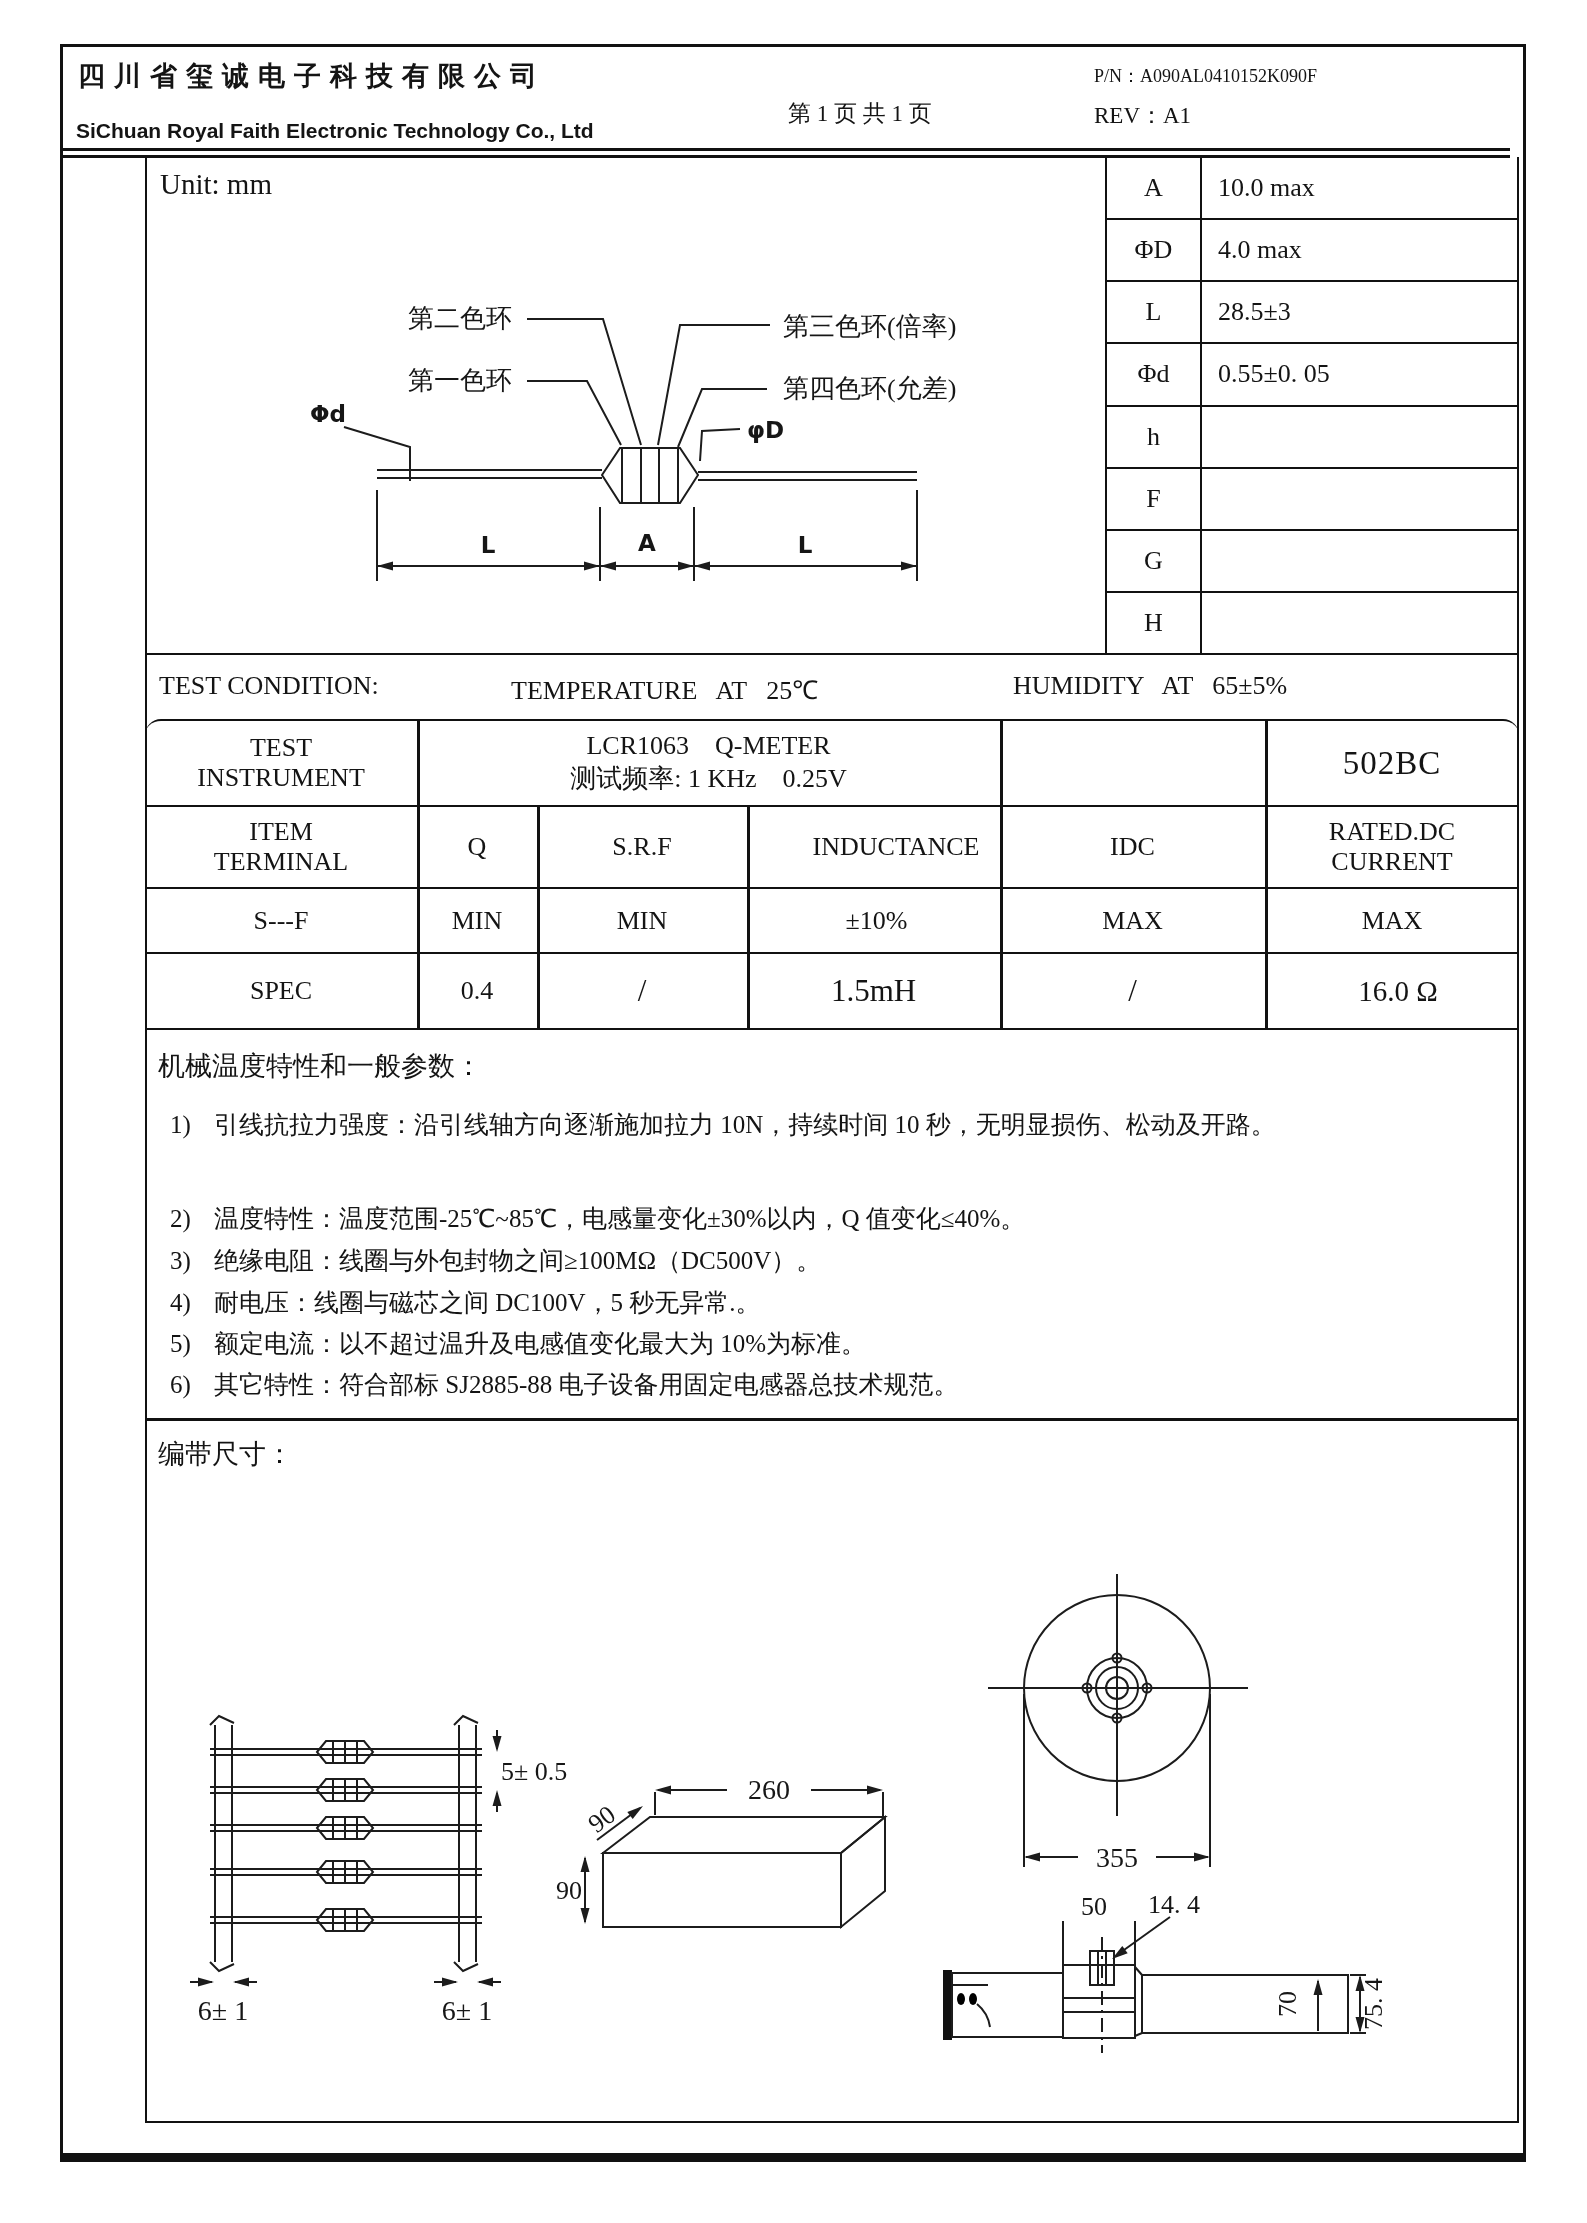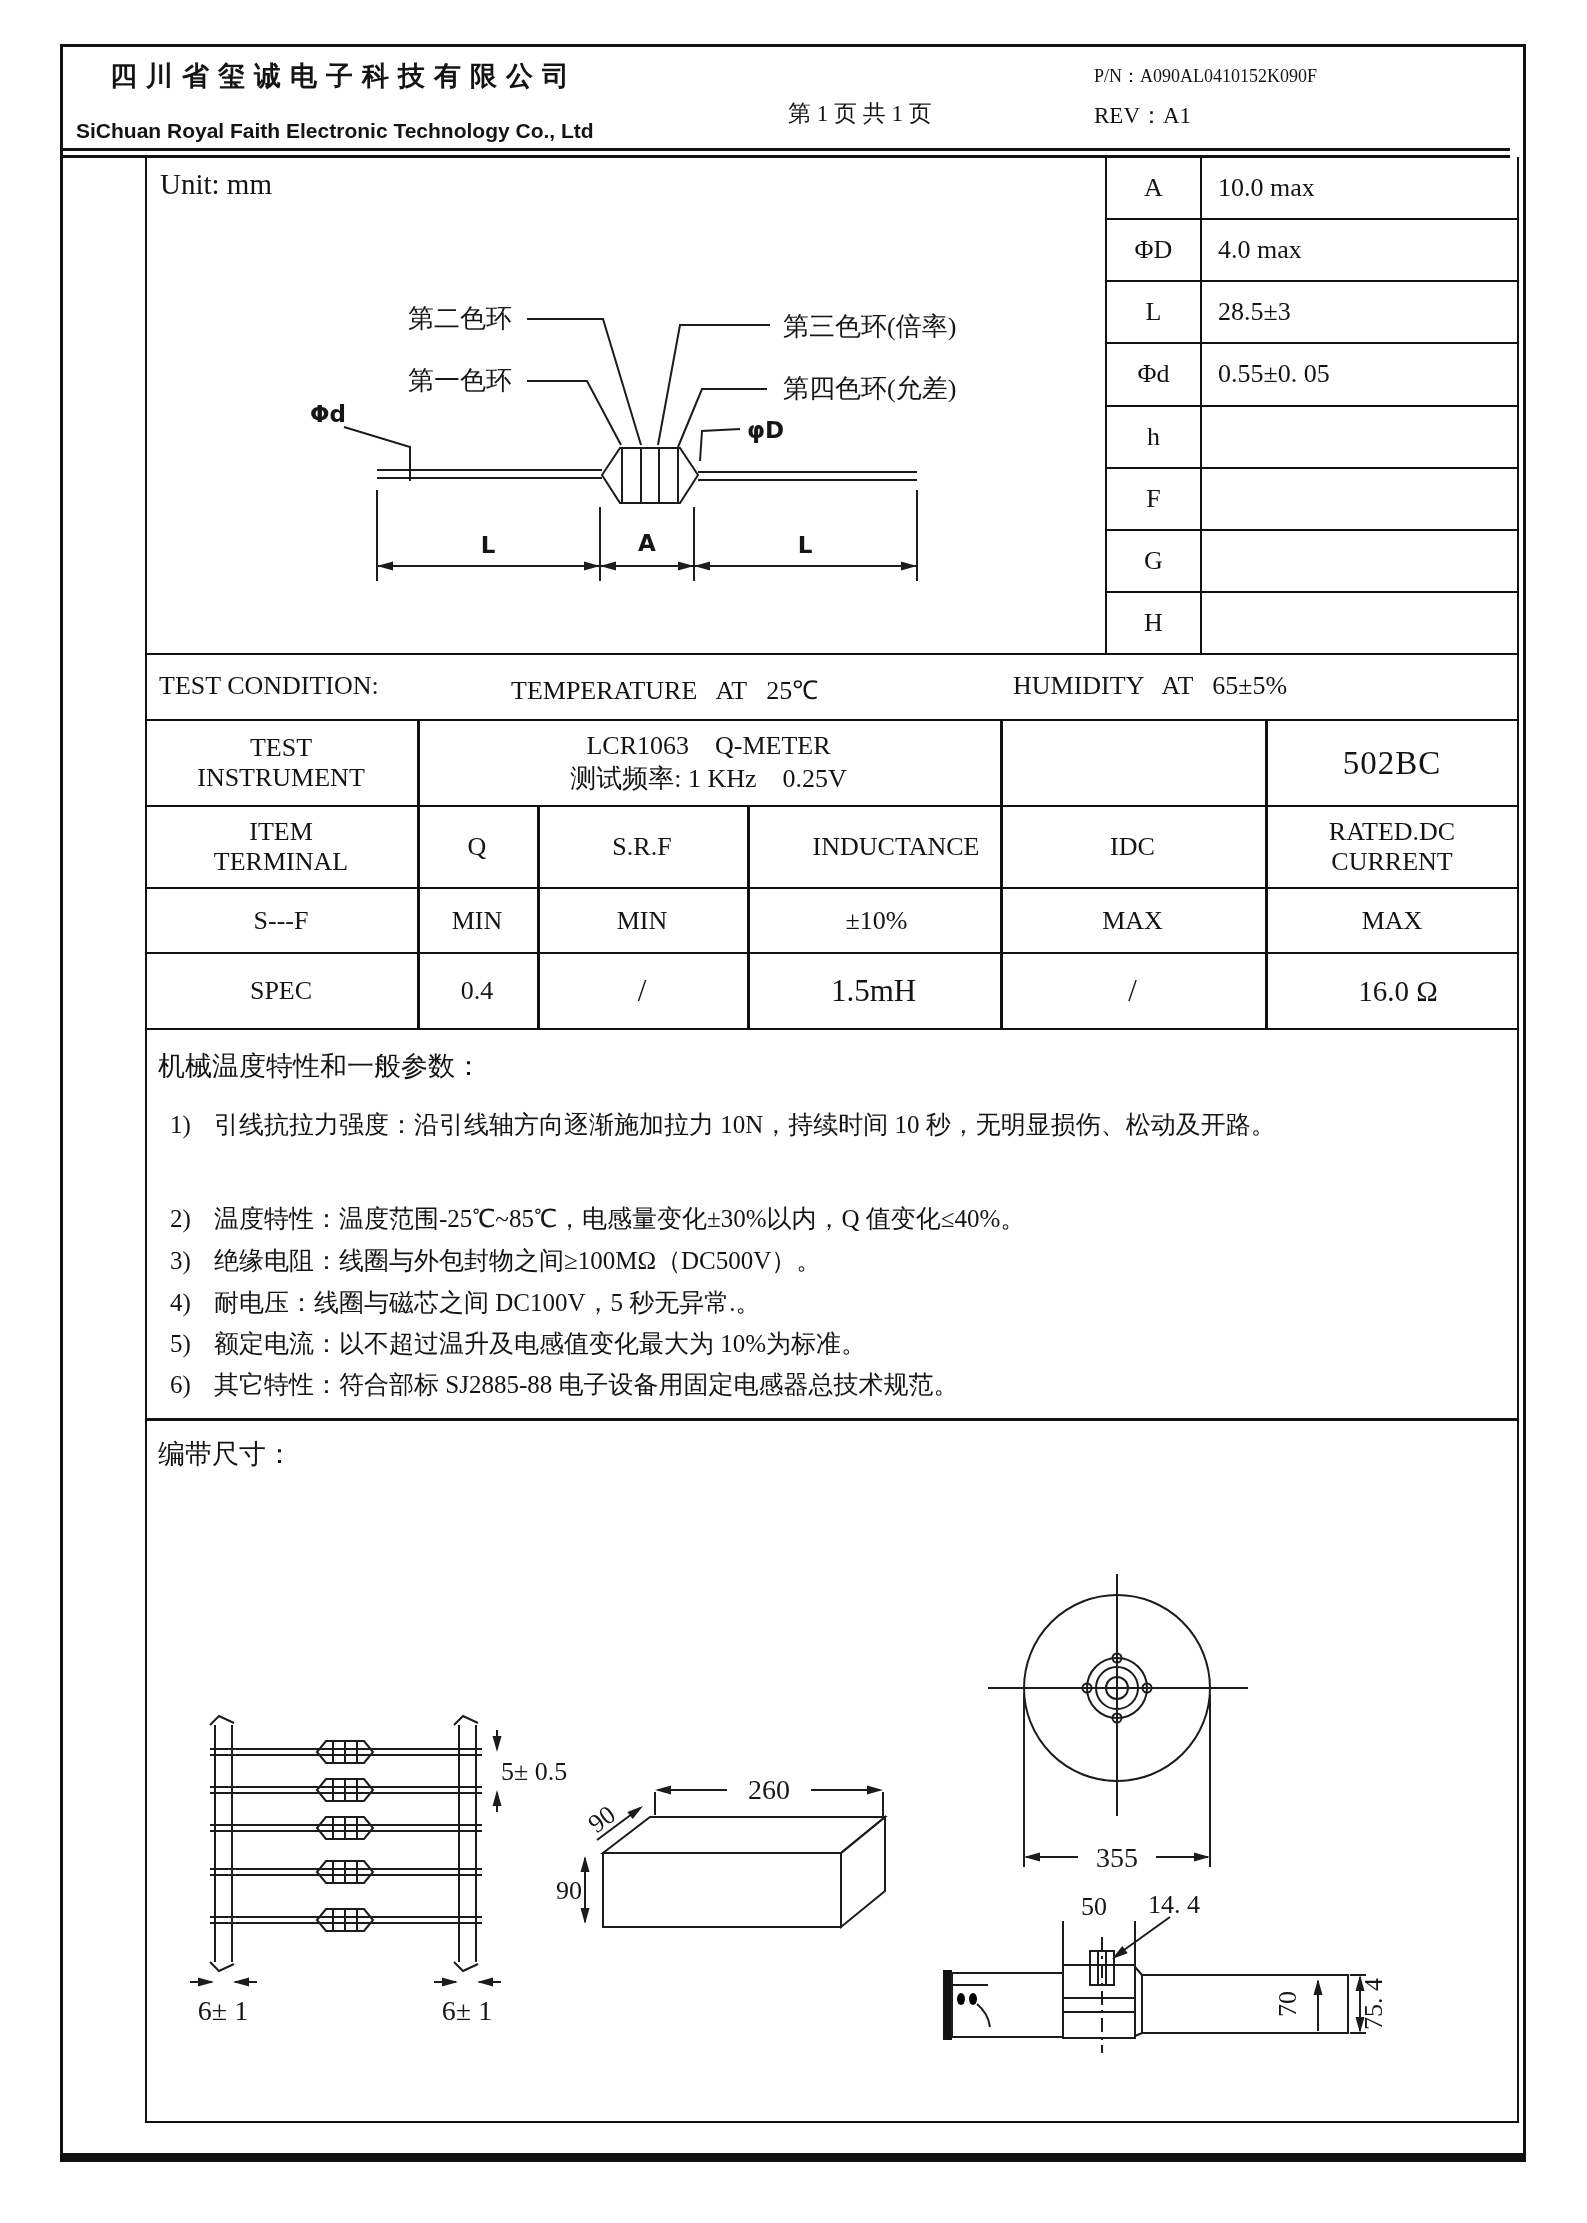--- a/index.html
+++ b/index.html
@@ -4,21 +4,21 @@
 <style>
   html,body{margin:0;padding:0;background:#e8e8e8;}
   .page{position:relative;width:1587px;height:2223px;background:#ffffff;
         font-family:"Liberation Serif",serif;color:#141414;overflow:hidden;}
   .abs{position:absolute;}
   .pre{white-space:pre;}
   
   .outer-border{position:absolute;left:60px;top:44px;width:1466px;height:2118px;
         border:3px solid #111;border-bottom:9px solid #111;box-sizing:border-box;}
   
-  .company-cn{left:78px;top:58px;font-size:27px;font-weight:bold;letter-spacing:9px;margin-left:32px;}
+  .company-cn{left:78px;top:58px;font-size:27px;font-weight:bold;letter-spacing:9px;}
   .company-en{left:76px;top:119px;font-size:21px;font-weight:bold;font-family:"Liberation Sans",sans-serif;}
   .page-info{left:788px;top:98px;font-size:23px;}
   .pn-line{left:1094px;top:64px;font-size:18px;}
   .rev-line{left:1094px;top:100px;font-size:23px;}
   .dbl-line{position:absolute;left:60px;width:1450px;height:3px;background:#111;}
   
   .content-frame{position:absolute;left:145px;top:157px;width:1374px;height:1966px;
         border:2.5px solid #111;border-top:none;box-sizing:border-box;}
   .unit-note{left:160px;top:168px;font-size:29px;}
   
@@ -154,21 +154,21 @@
     <text x="397" y="266" text-anchor="middle" class="dimsans">A</text>
     <text x="555" y="268" text-anchor="middle" class="dimsans">L</text>
   </svg>
 
   <div class="trow" style="top:653px;height:66px;">
     <span class="abs pre" style="left:14px;top:16px;font-size:26px;">TEST CONDITION:</span>
     <span class="abs pre" style="left:366px;top:16px;font-size:26px;">TEMPERATURE   AT   25℃</span>
     <span class="abs pre" style="left:868px;top:16px;font-size:26px;">HUMIDITY   AT   65±5%</span>
   </div>
 
-  <div class="trow" style="top:719px;height:86px;">
+  <div class="trow" style="top:719px;height:86px;border-radius:16px;">
     <div class="cell" style="left:0;width:272px;">
       <div>TEST</div>
       <div>INSTRUMENT</div>
     </div>
     <div class="vline" style="left:272px;"></div>
     <div class="cell pre" style="left:272px;width:583px;">
       <div class="pre">LCR1063    Q-METER</div>
       <div class="pre">测试频率: 1 KHz    0.25V</div>
     </div>
     <div class="vline" style="left:855px;"></div>

